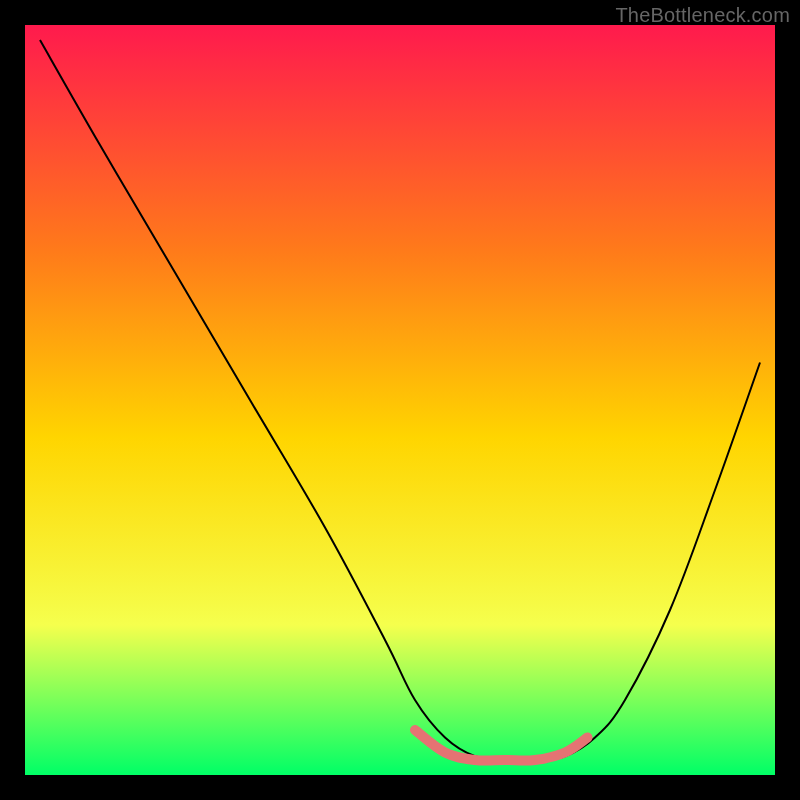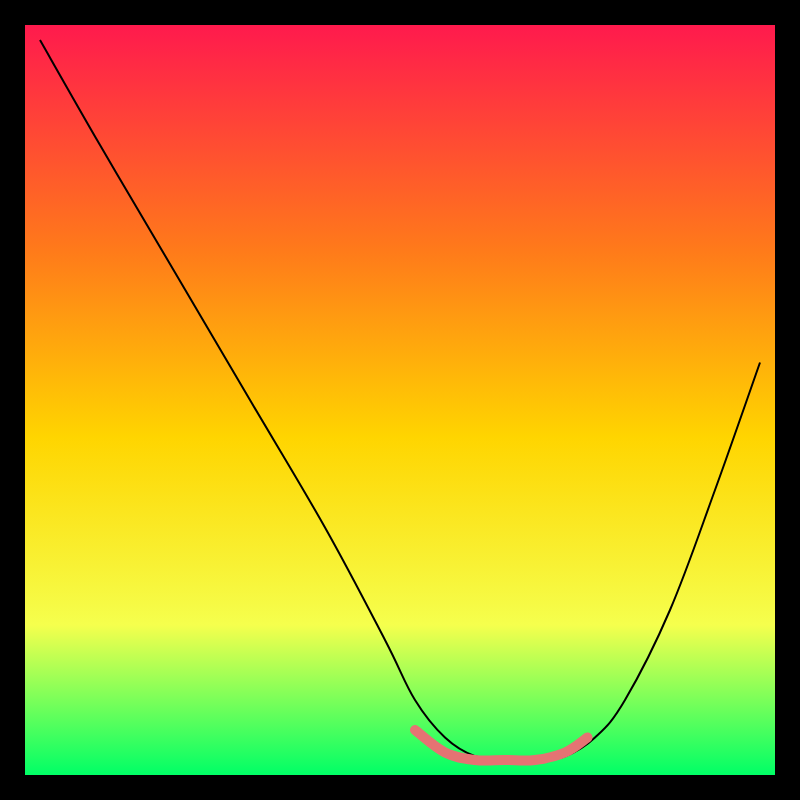--- a/index.html
+++ b/index.html
@@ -36,20 +36,21 @@
     background: #000;
   }
   svg {
     display: block;
   }
 </style>
 </head>
 <body>
 
 <div class="viewport">
+  <div class="watermark">TheBottleneck.com</div>
 
   <div class="plot-frame">
     <svg id="plot-svg" width="750" height="750" viewBox="0 0 750 750">
       <defs>
         <linearGradient id="bg-grad" x1="0" y1="0" x2="0" y2="1">
           <stop id="g0" offset="0%" stop-color="#ff1a4d"></stop>
           <stop id="g1" offset="30%" stop-color="#ff7a1a"></stop>
           <stop id="g2" offset="55%" stop-color="#ffd500"></stop>
           <stop id="g3" offset="80%" stop-color="#f5ff4d"></stop>
           <stop id="g4" offset="100%" stop-color="#00ff66"></stop>

